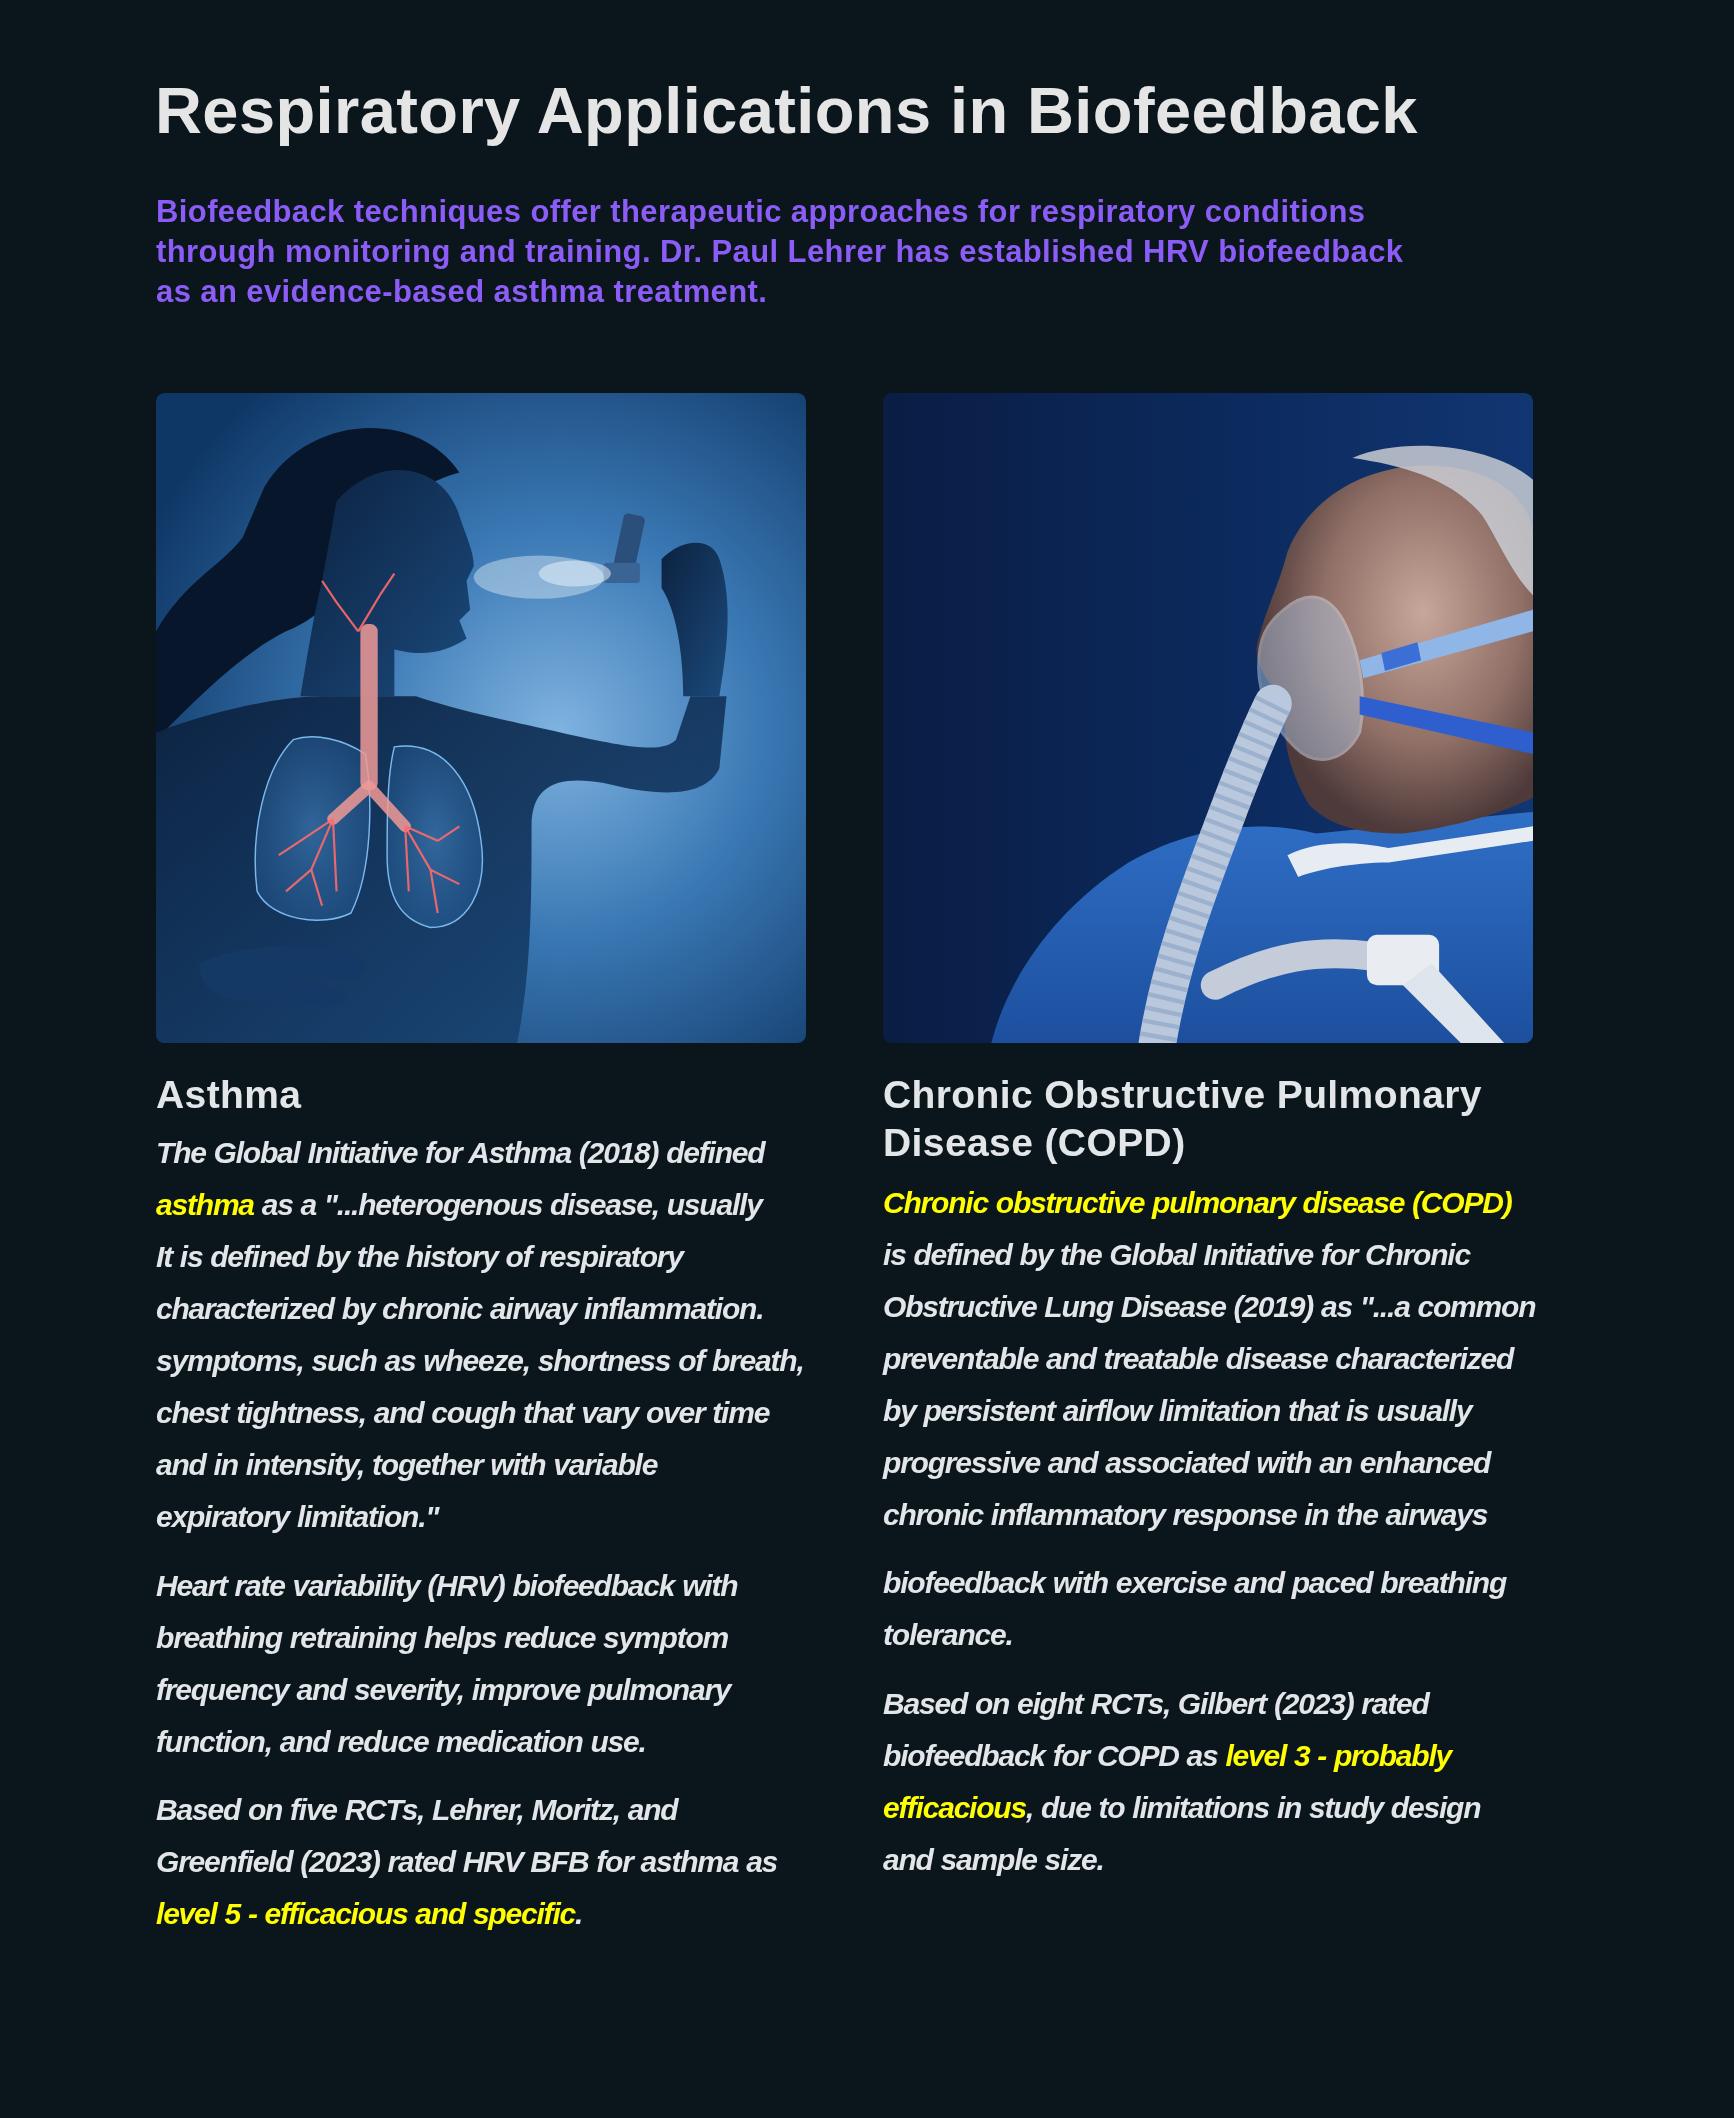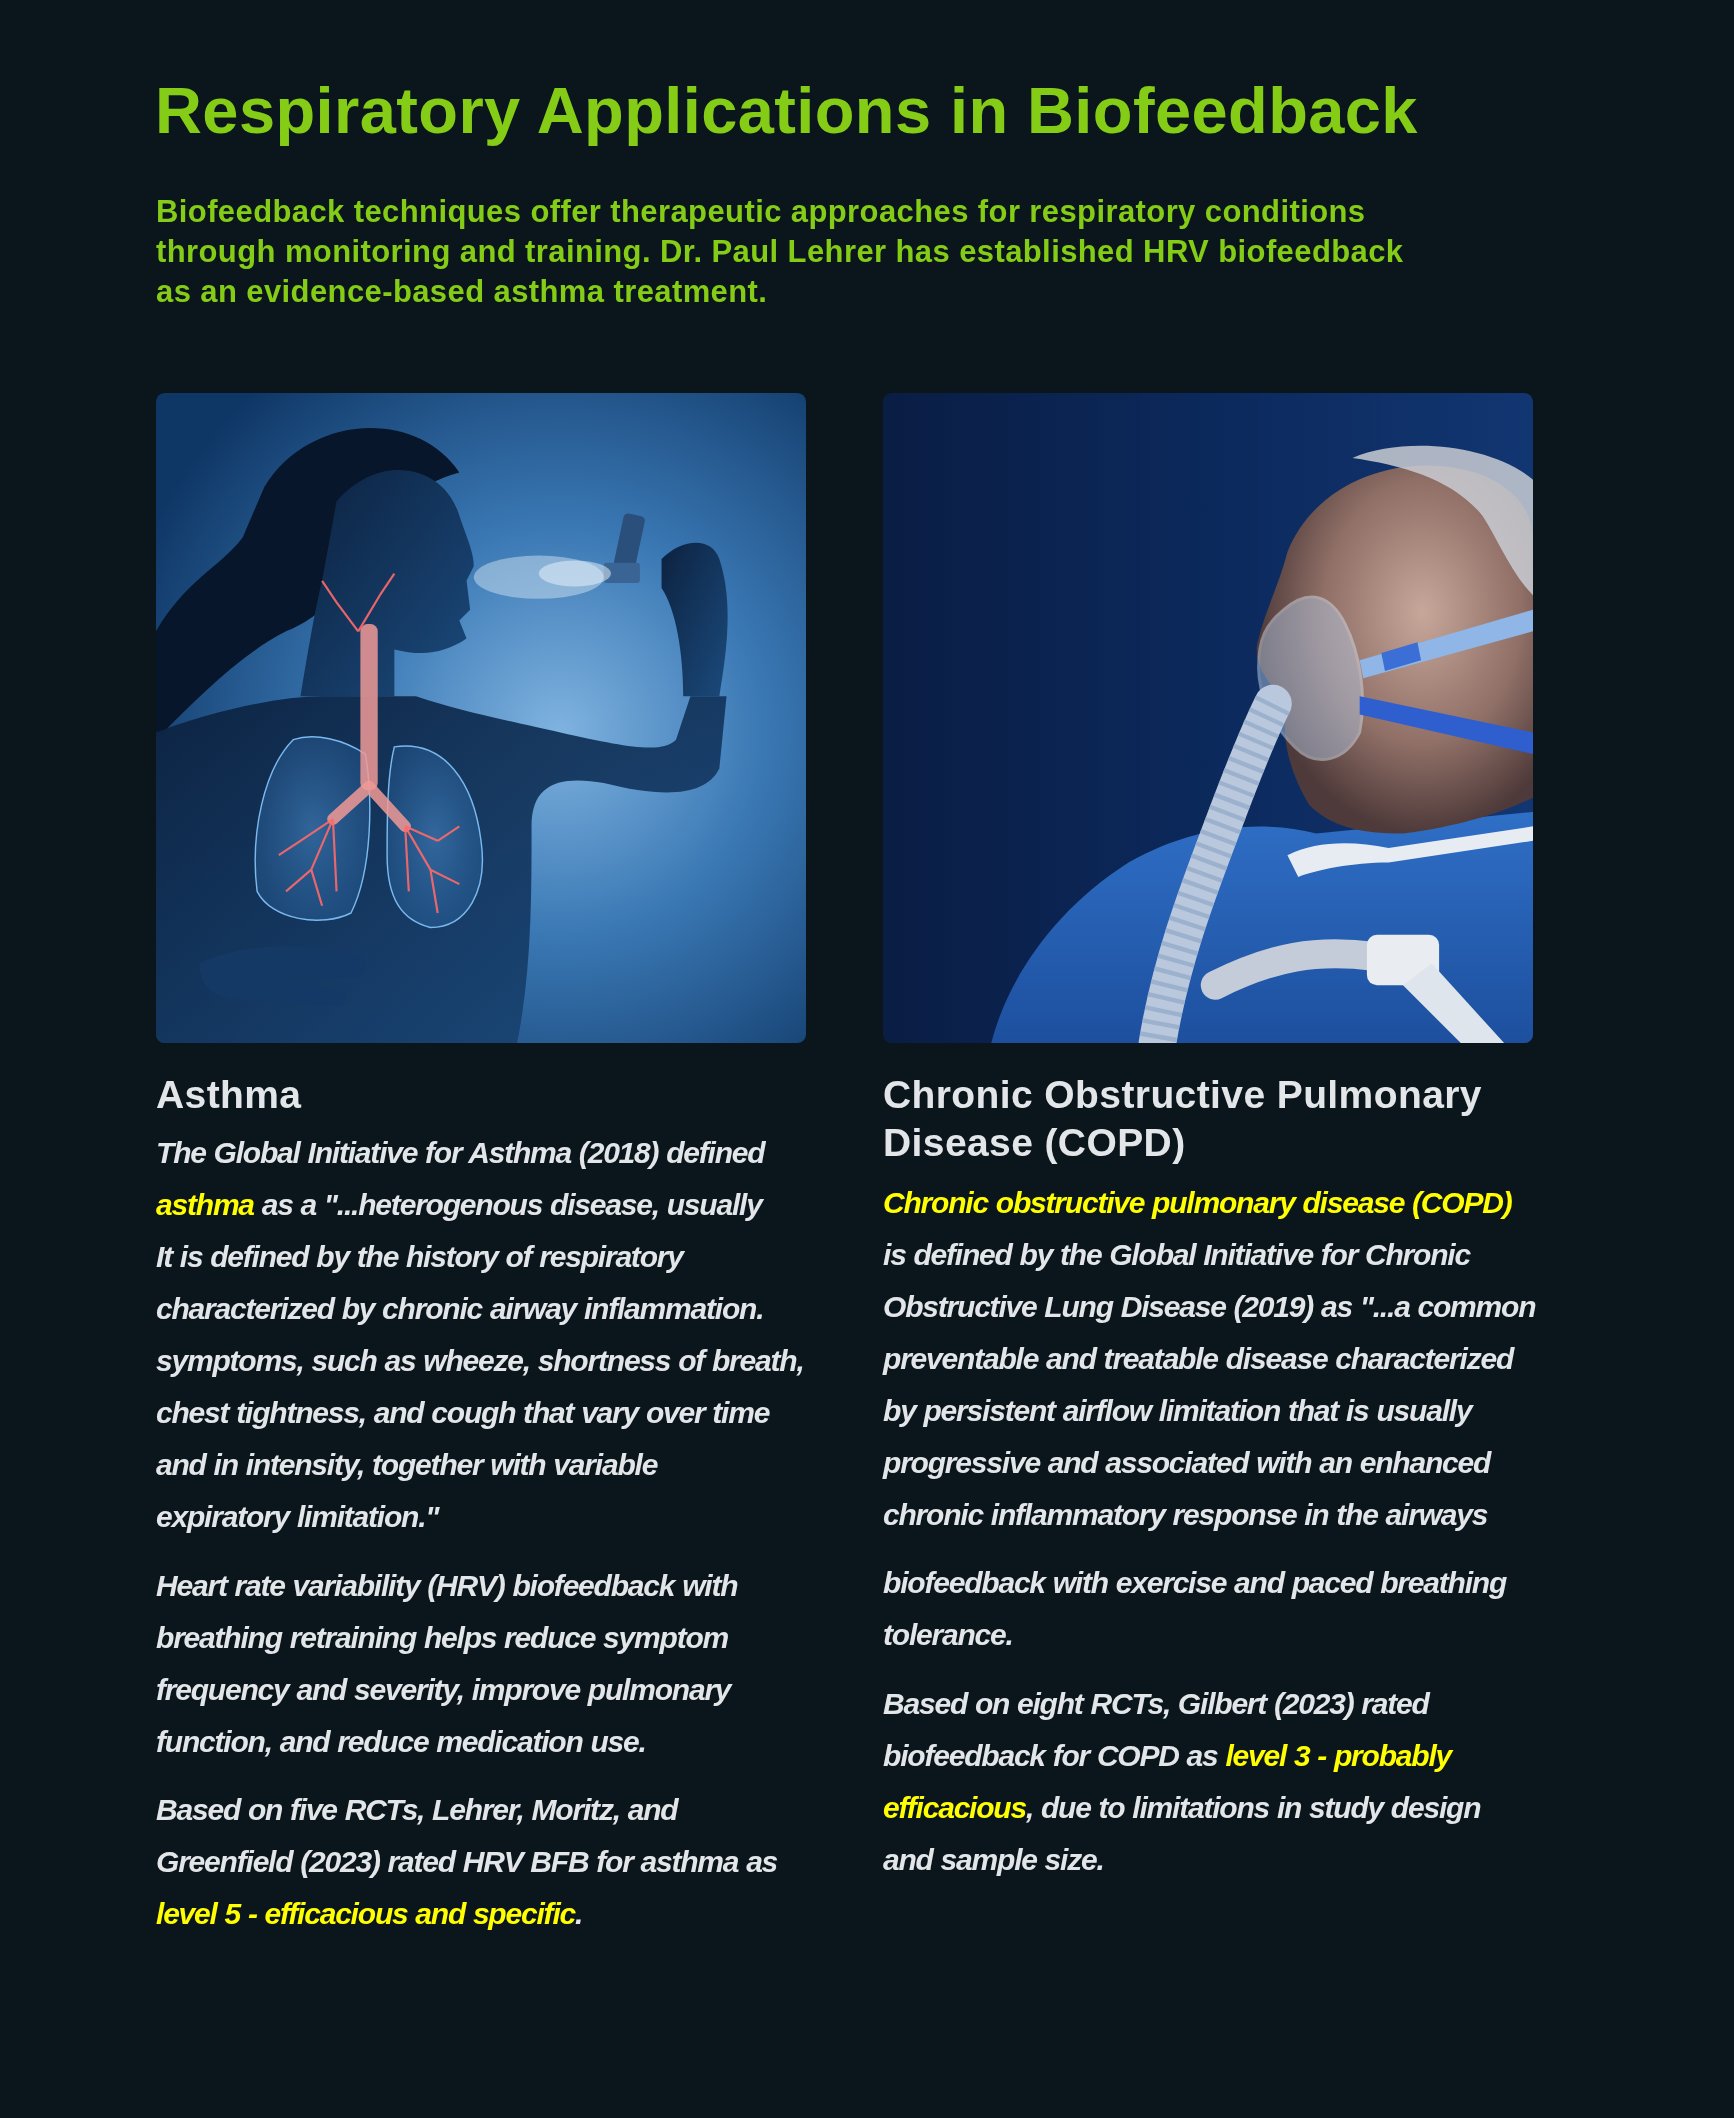--- a/index.html
+++ b/index.html
@@ -5,28 +5,28 @@
   html, body { margin: 0; padding: 0; }
   body {
     width: 1734px; height: 2119px; overflow: hidden;
     background: #0b151c;
     position: relative;
     font-family: "Liberation Sans", "DejaVu Sans", sans-serif;
   }
   .title {
     position: absolute; left: 155px; top: 71px;
     font-size: 65px; font-weight: 700; line-height: 79px;
-    color: #84cc16; letter-spacing: 0.4px; white-space: nowrap;
+    color: #e5e5e5; letter-spacing: 0.4px; white-space: nowrap;
     margin: 0;
     text-align: center;
   }
   .subtitle {
     position: absolute; left: 156px; top: 192px; width: 1445px;
     font-size: 31px; font-weight: 700; line-height: 40px;
-    color: #84cc16; margin: 0;
+    color: #8b5cf6; margin: 0;
   }
   .subtitle .line { display: block; white-space: nowrap; letter-spacing: 0.4px; }
 
   .col { position: absolute; top: 393px; width: 697px; }
   .col.left { left: 156px; }
   .col.right { left: 883px; }
 
   .photo {
     width: 650px; height: 650px; border-radius: 8.7px; overflow: hidden; position: relative;
   }

